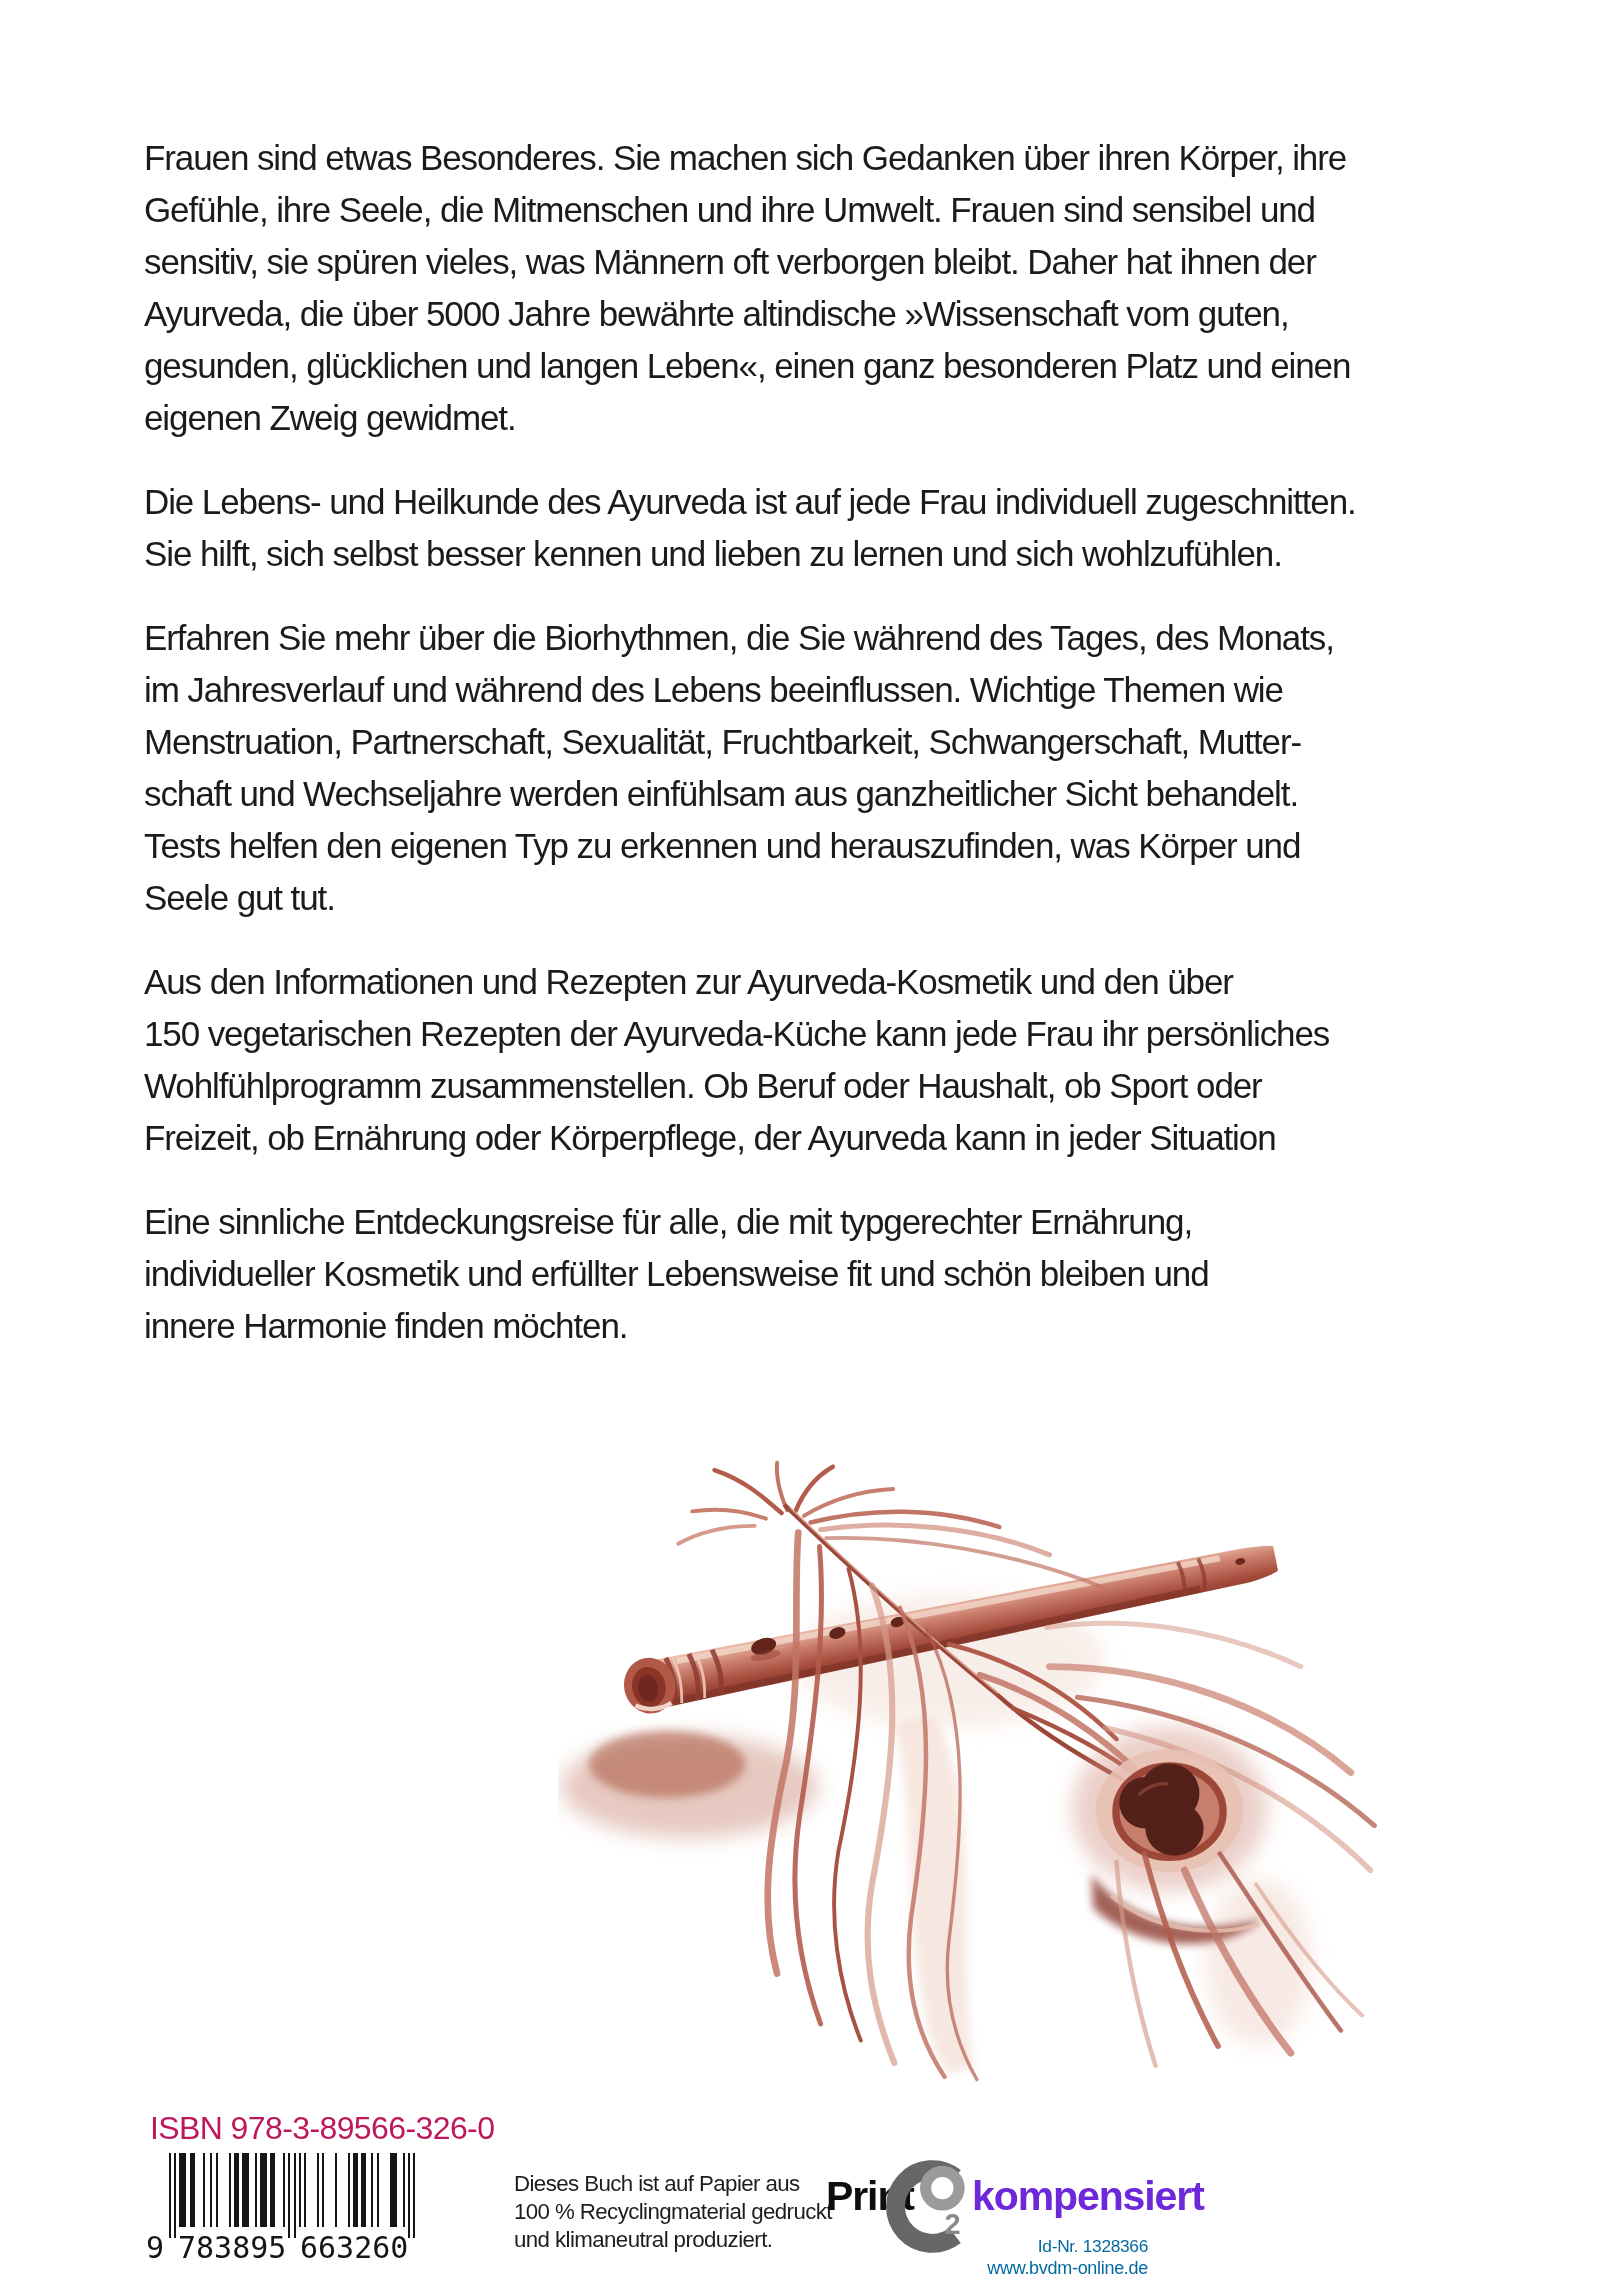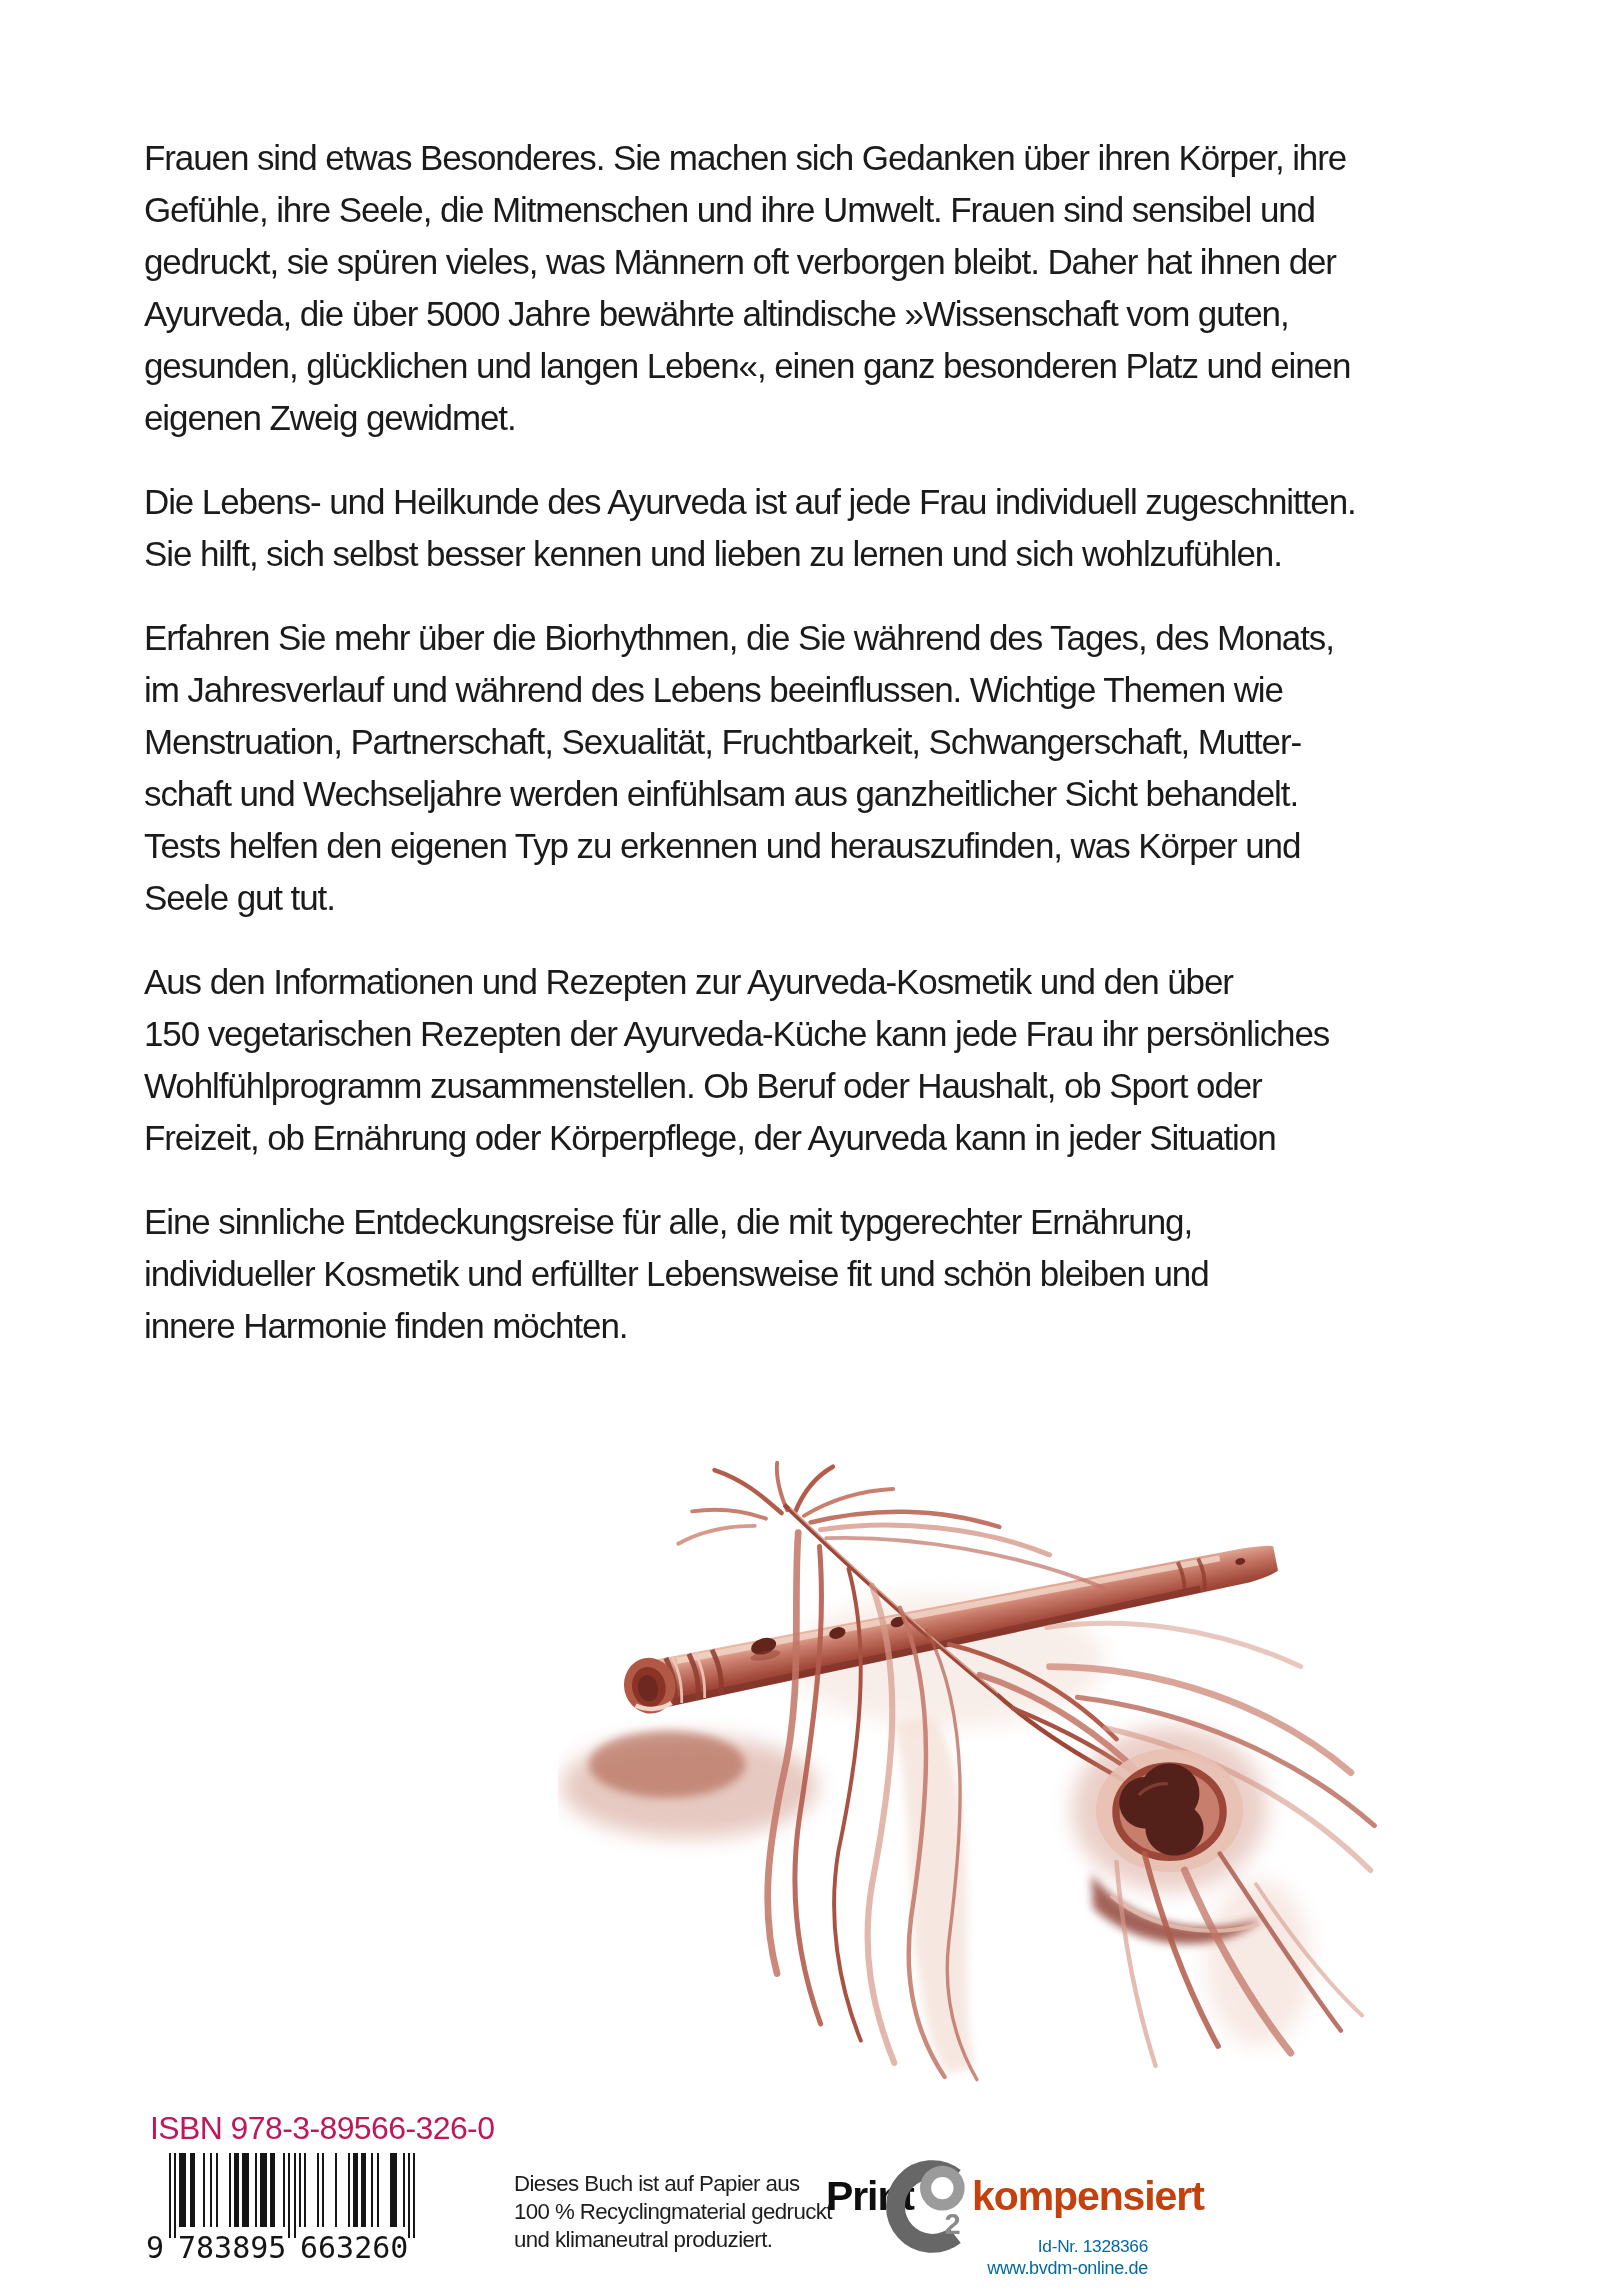--- a/index.html
+++ b/index.html
@@ -72,42 +72,42 @@
     position:absolute;
     left:826px;top:2149px;
     width:335px;height:134px;
   }
   #print-word{
     position:absolute;left:0;top:23.5px;
     font-size:41px;font-weight:bold;letter-spacing:-1.1px;color:#0e0e0e;
   }
   #kompensiert-word{
     position:absolute;left:146px;top:23.5px;
-    font-size:41px;font-weight:bold;letter-spacing:-1.1px;color:#c2410c;
+    font-size:41px;font-weight:bold;letter-spacing:-1.1px;color:#6d28d9;
   }
   #co2-mark{position:absolute;left:56px;top:0;width:95px;height:134px;}
   #idnr-label,#url-label{
     position:absolute;right:13px;
     font-weight:normal;color:#0369a1;
     letter-spacing:-0.3px;
     white-space:nowrap;
   }
   #idnr-label{top:87px;font-size:17.3px;}
   #url-label{top:109px;font-size:18px;}
 </style>
 </head>
 <body>
 
 <div id="page">
 
   <div id="blurb">
     <div class="para">
         <div class="line">Frauen sind etwas Besonderes. Sie machen sich Gedanken über ihren Körper, ihre</div>
         <div class="line">Gefühle, ihre Seele, die Mitmenschen und ihre Umwelt. Frauen sind sensibel und</div>
-        <div class="line">gedruckt, sie spüren vieles, was Männern oft verborgen bleibt. Daher hat ihnen der</div>
+        <div class="line">sensitiv, sie spüren vieles, was Männern oft verborgen bleibt. Daher hat ihnen der</div>
         <div class="line">Ayurveda, die über 5000 Jahre bewährte altindische »Wissenschaft vom guten,</div>
         <div class="line">gesunden, glücklichen und langen Leben«, einen ganz besonderen Platz und einen</div>
         <div class="line">eigenen Zweig gewidmet.</div>
       </div>
     <div class="para">
         <div class="line">Die Lebens- und Heilkunde des Ayurveda ist auf jede Frau individuell zugeschnitten.</div>
         <div class="line">Sie hilft, sich selbst besser kennen und lieben zu lernen und sich wohlzufühlen.</div>
       </div>
     <div class="para">
         <div class="line">Erfahren Sie mehr über die Biorhythmen, die Sie während des Tages, des Monats,</div>

